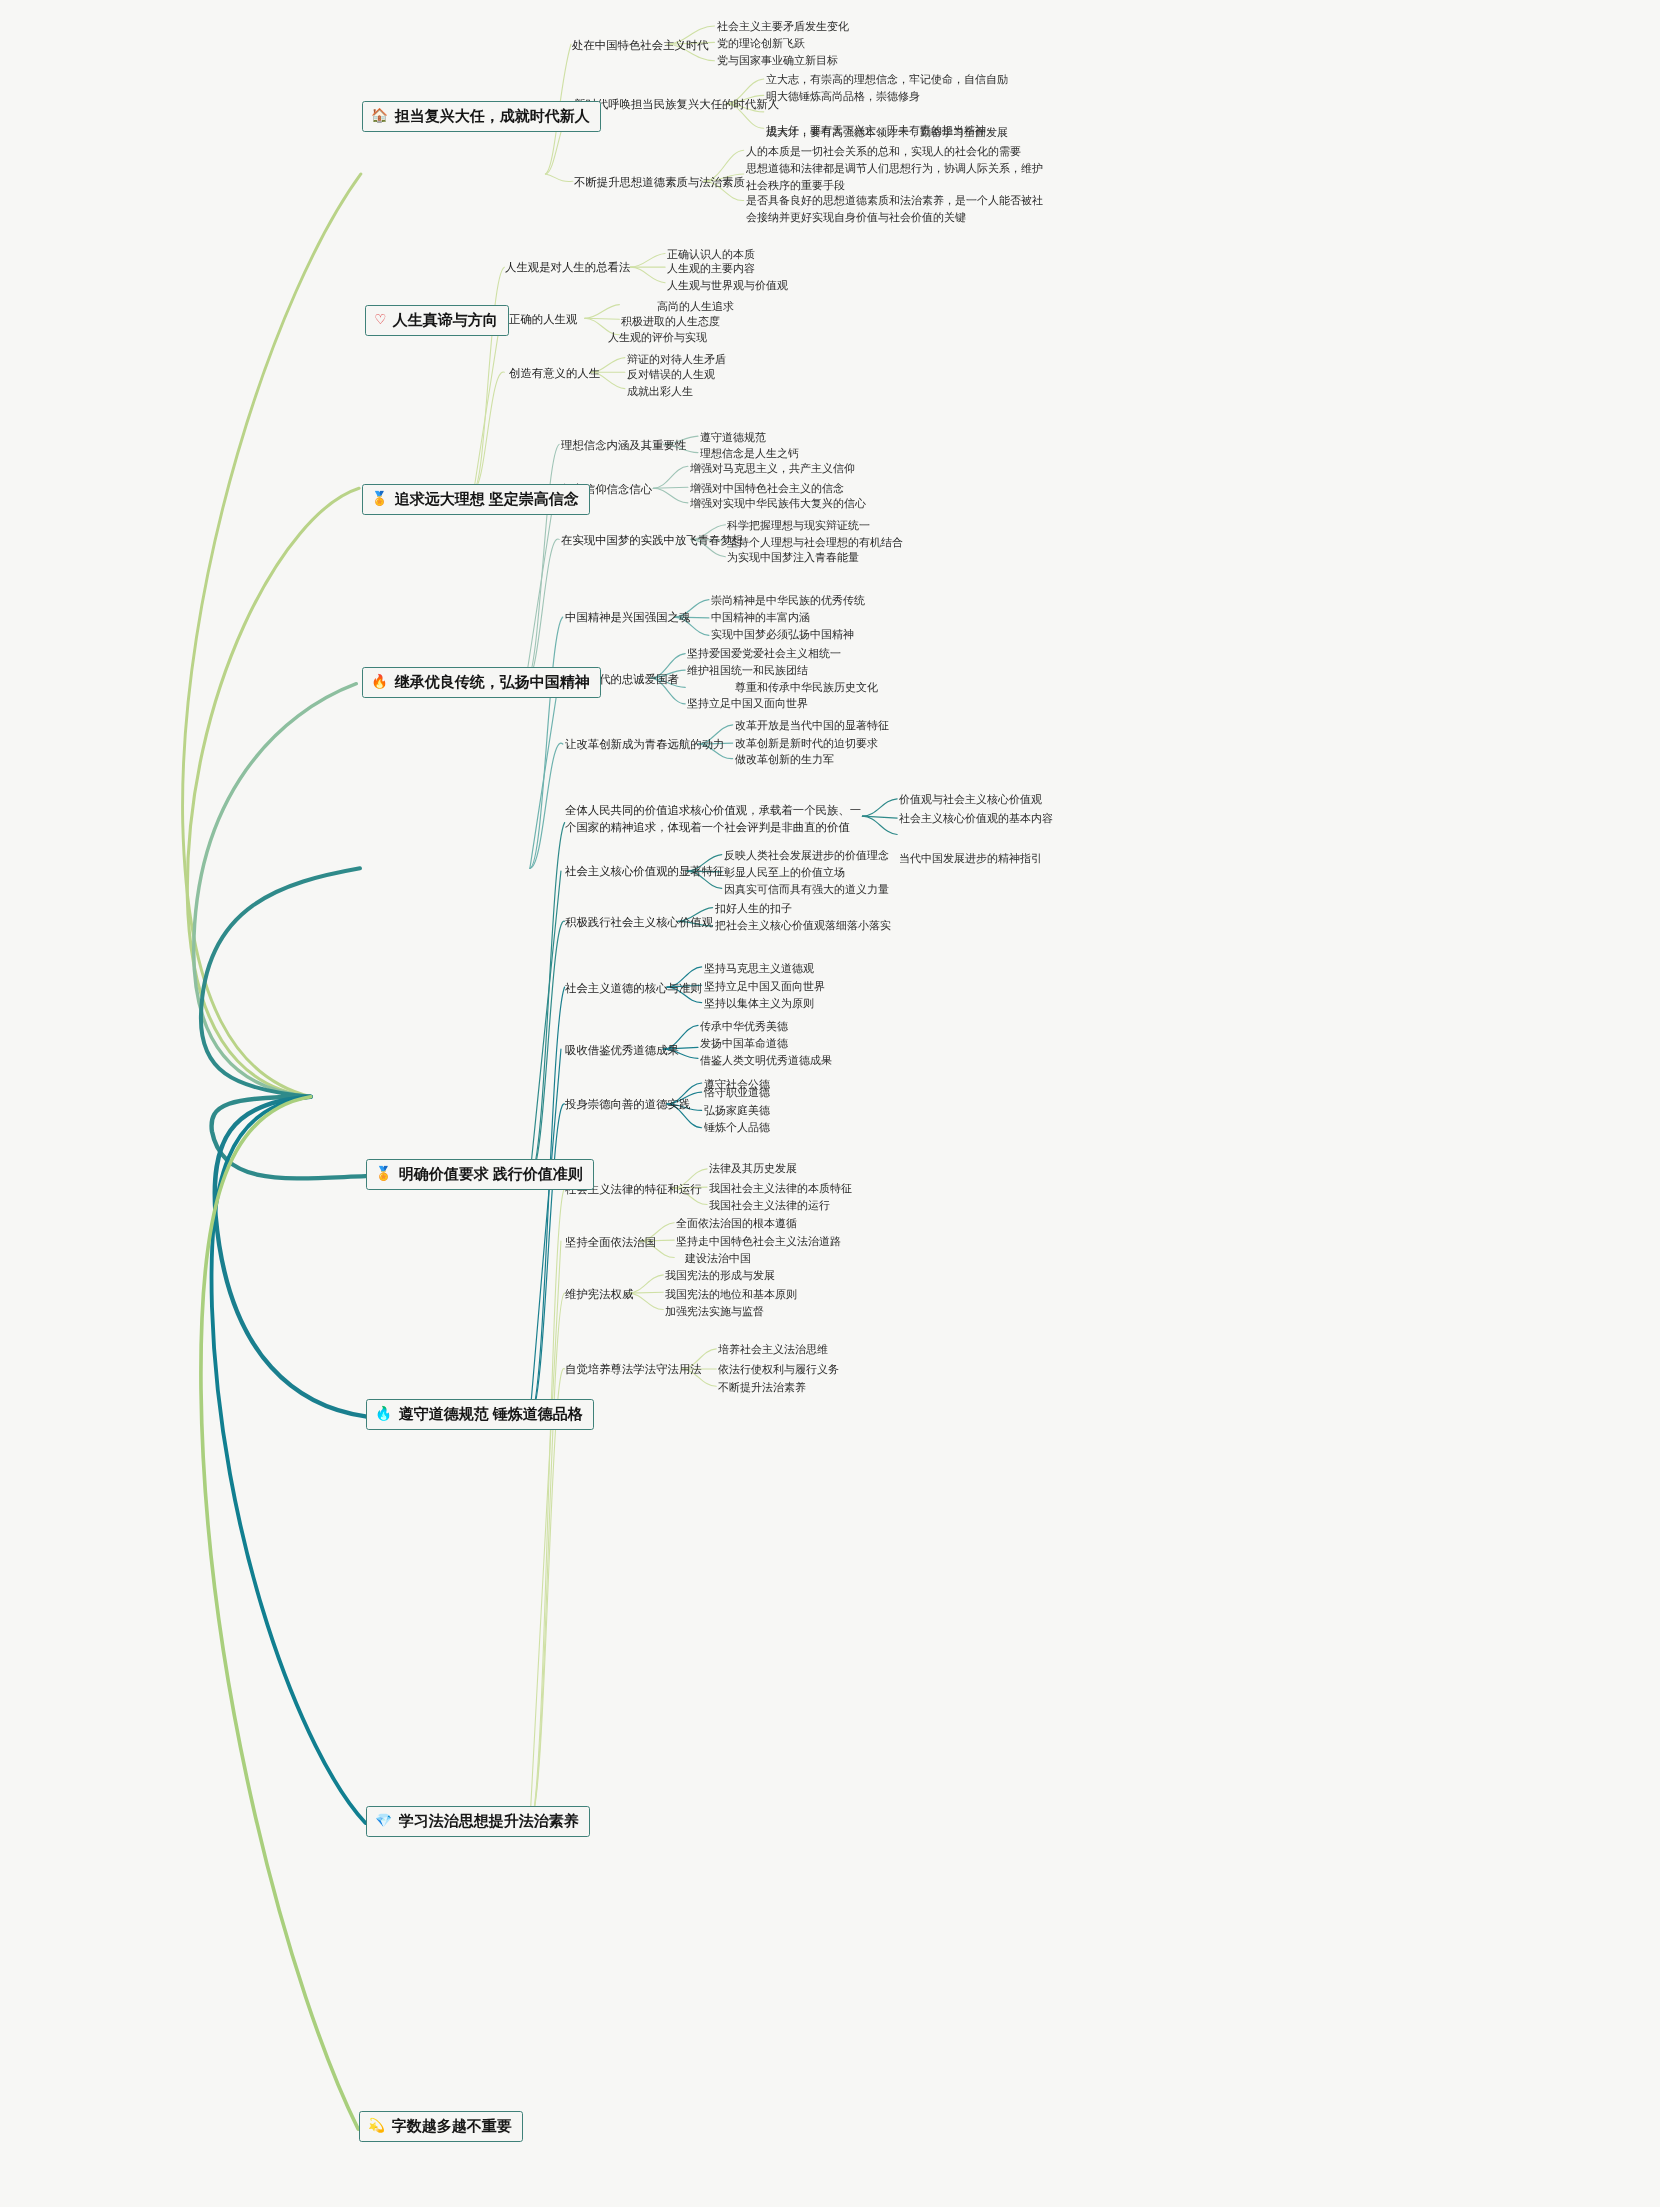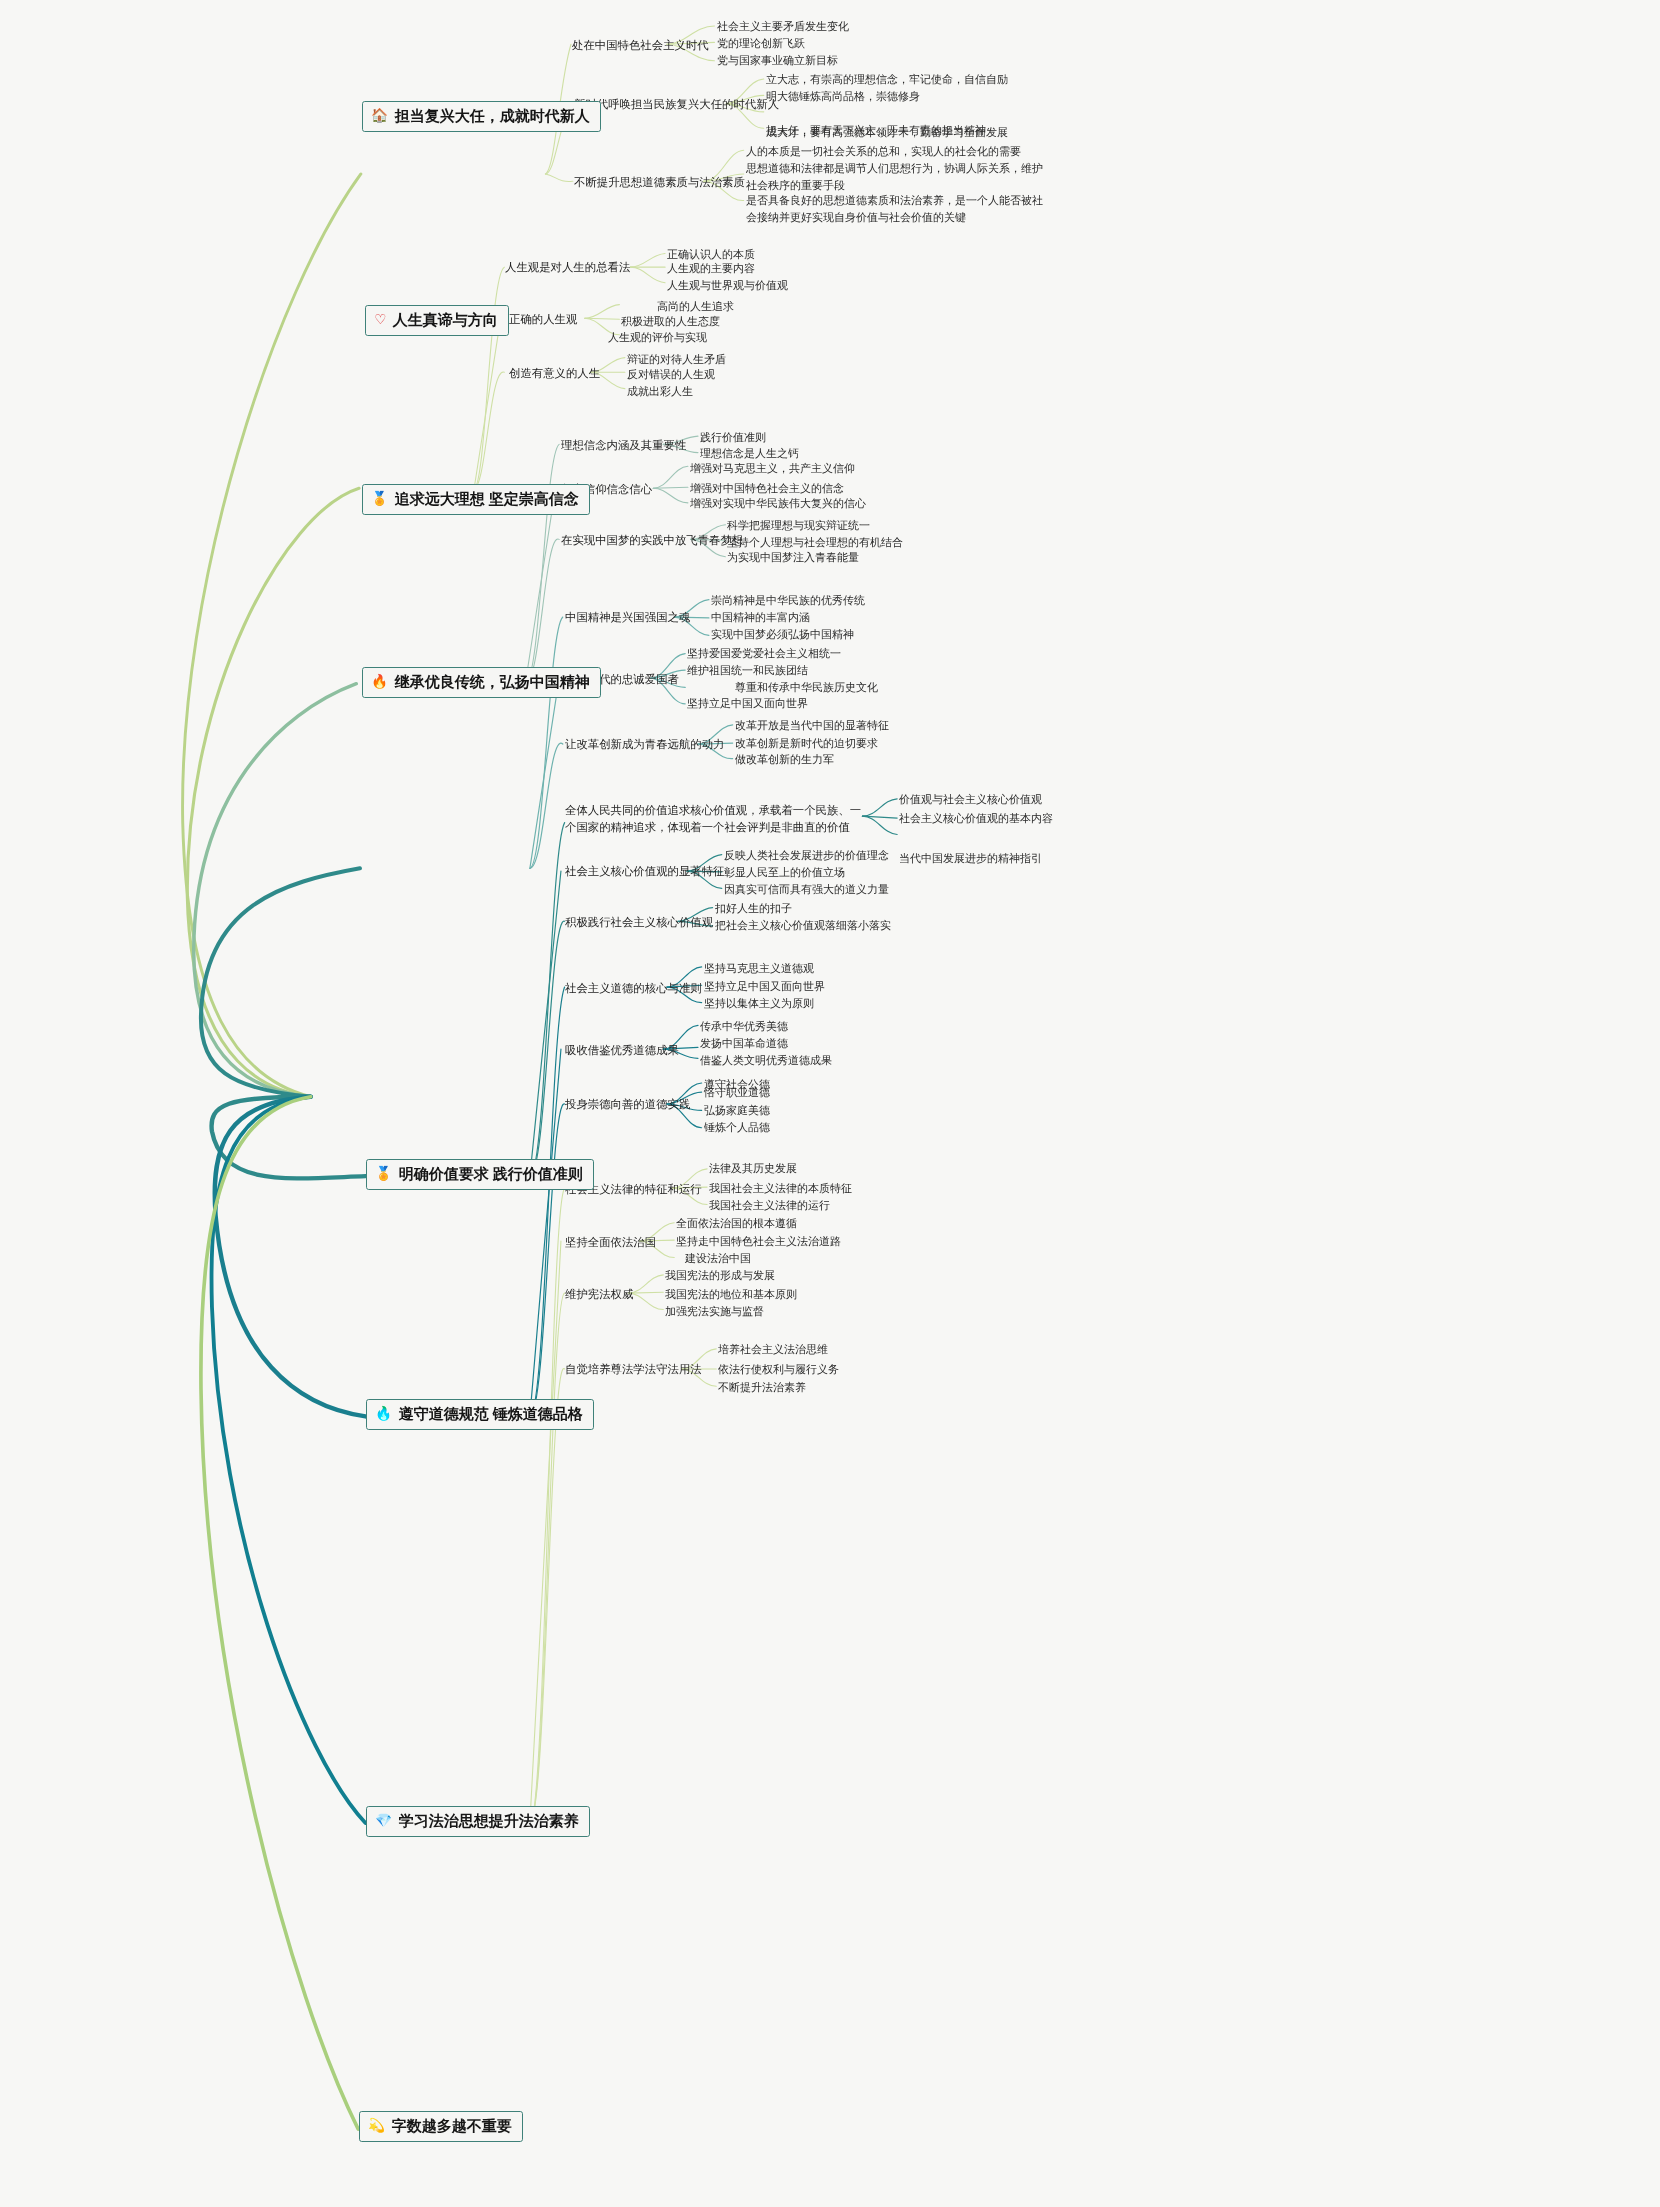--- a/index.html
+++ b/index.html
@@ -238,21 +238,21 @@
   <div class="l2" style="left:509px;top:365px;">创造有意义的人生</div>
   <div class="l3" style="left:627px;top:351px;">辩证的对待人生矛盾</div>
   <div class="l3" style="left:627px;top:366px;">反对错误的人生观</div>
   <div class="l3" style="left:627px;top:383px;">成就出彩人生</div>
 
   <div class="topic" style="left:362px;top:484px;">
     <span class="emo">🏅</span>
     <span>追求远大理想 坚定崇高信念</span>
   </div>
   <div class="l2" style="left:561px;top:437px;">理想信念内涵及其重要性</div>
-  <div class="l3" style="left:700px;top:429px;">践行价值准则</div>
+  <div class="l3" style="left:700px;top:429px;">遵守道德规范</div>
   <div class="l3" style="left:700px;top:445px;">理想信念是人生之钙</div>
 
   <div class="l2" style="left:561px;top:481px;">坚定信仰信念信心</div>
   <div class="l3" style="left:690px;top:460px;">增强对马克思主义，共产主义信仰</div>
   <div class="l3" style="left:690px;top:480px;">增强对中国特色社会主义的信念</div>
   <div class="l3" style="left:690px;top:495px;">增强对实现中华民族伟大复兴的信心</div>
 
   <div class="l2" style="left:561px;top:532px;">在实现中国梦的实践中放飞青春梦想</div>
   <div class="l3" style="left:727px;top:517px;">科学把握理想与现实辩证统一</div>
   <div class="l3" style="left:727px;top:534px;">坚持个人理想与社会理想的有机结合</div>

